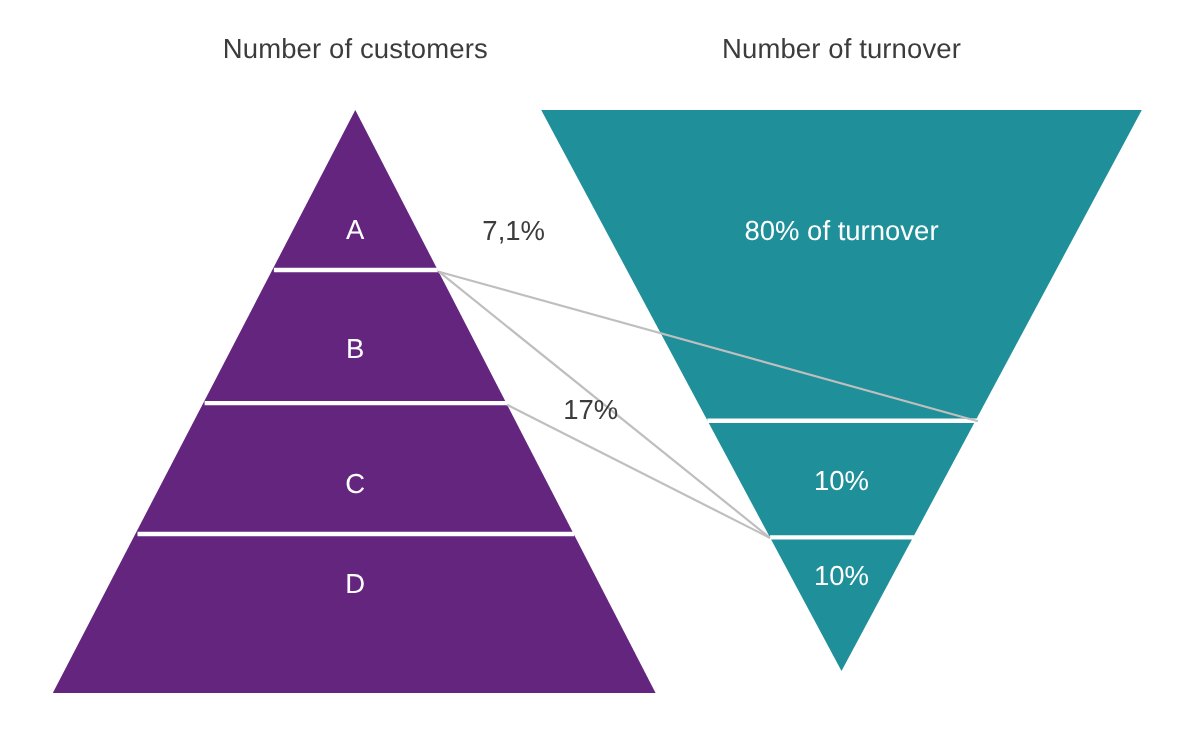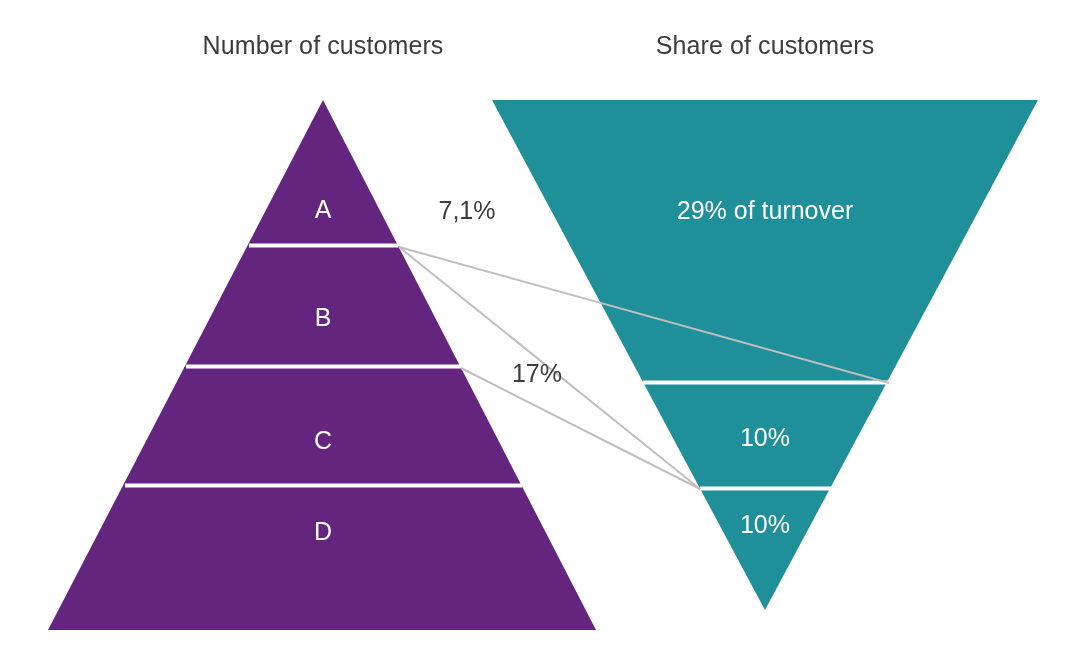--- a/index.html
+++ b/index.html
@@ -111,27 +111,27 @@
 
     <g>
       <line x1="399" y1="247" x2="889" y2="383" stroke="#BFBFBF" stroke-width="2"></line>
       <line x1="399" y1="247" x2="700" y2="489" stroke="#BFBFBF" stroke-width="2"></line>
       <line x1="461" y1="368" x2="700" y2="489" stroke="#BFBFBF" stroke-width="2"></line>
     </g>
   </svg>
 
   <div class="title" id="title-customers">Number of customers</div>
 
-  <div class="title" id="title-turnover">Share of customers</div>
+  <div class="title" id="title-turnover">Number of turnover</div>
 
   <div class="seg-label" id="tier-a">A</div>
   <div class="seg-label" id="tier-b">B</div>
   <div class="seg-label" id="tier-c">C</div>
   <div class="seg-label" id="tier-d">D</div>
 
   <div class="pct-label" id="pct-a">7,1%</div>
   <div class="pct-label" id="pct-b">17%</div>
 
-  <div class="teal-label" id="turnover-top">29% of turnover</div>
+  <div class="teal-label" id="turnover-top">80% of turnover</div>
   <div class="teal-label" id="turnover-mid">10%</div>
   <div class="teal-label" id="turnover-bot">10%</div>
 
 </div>
 
 </body></html>

